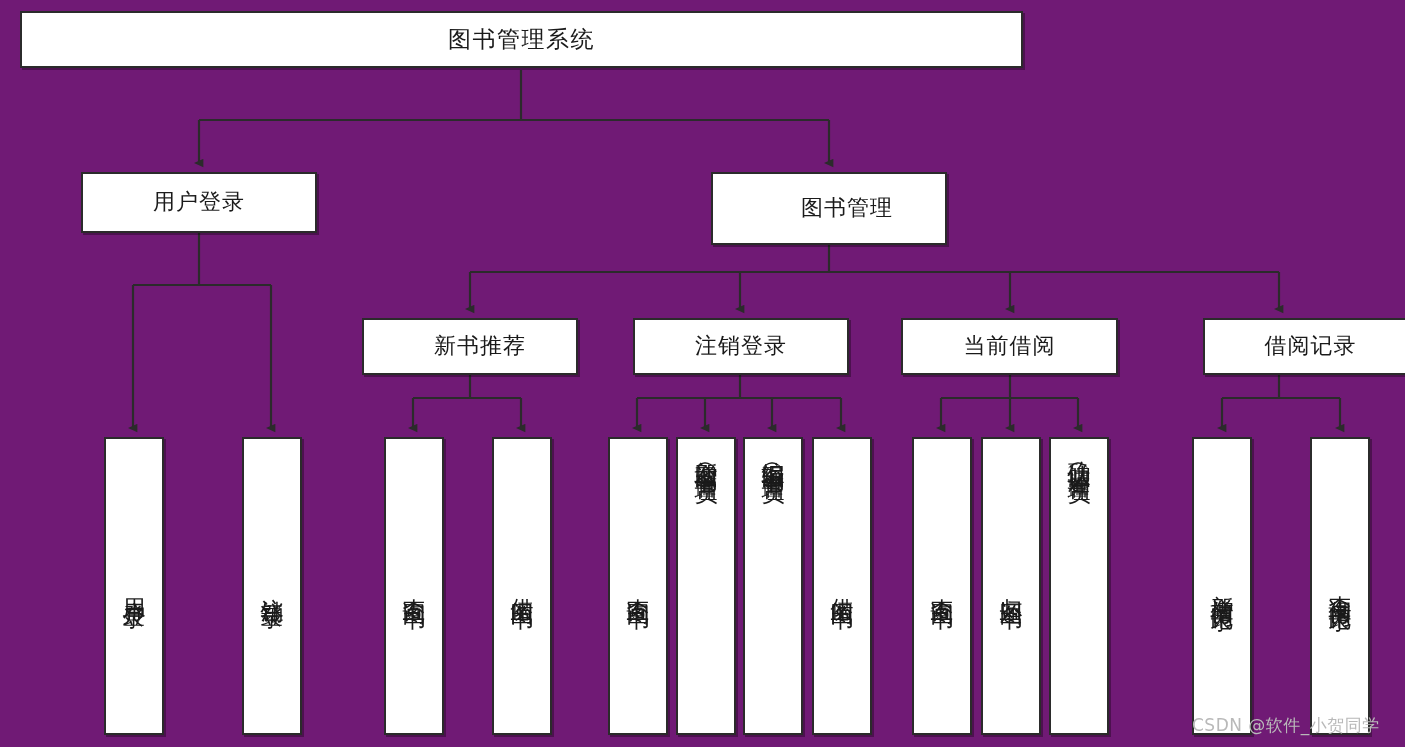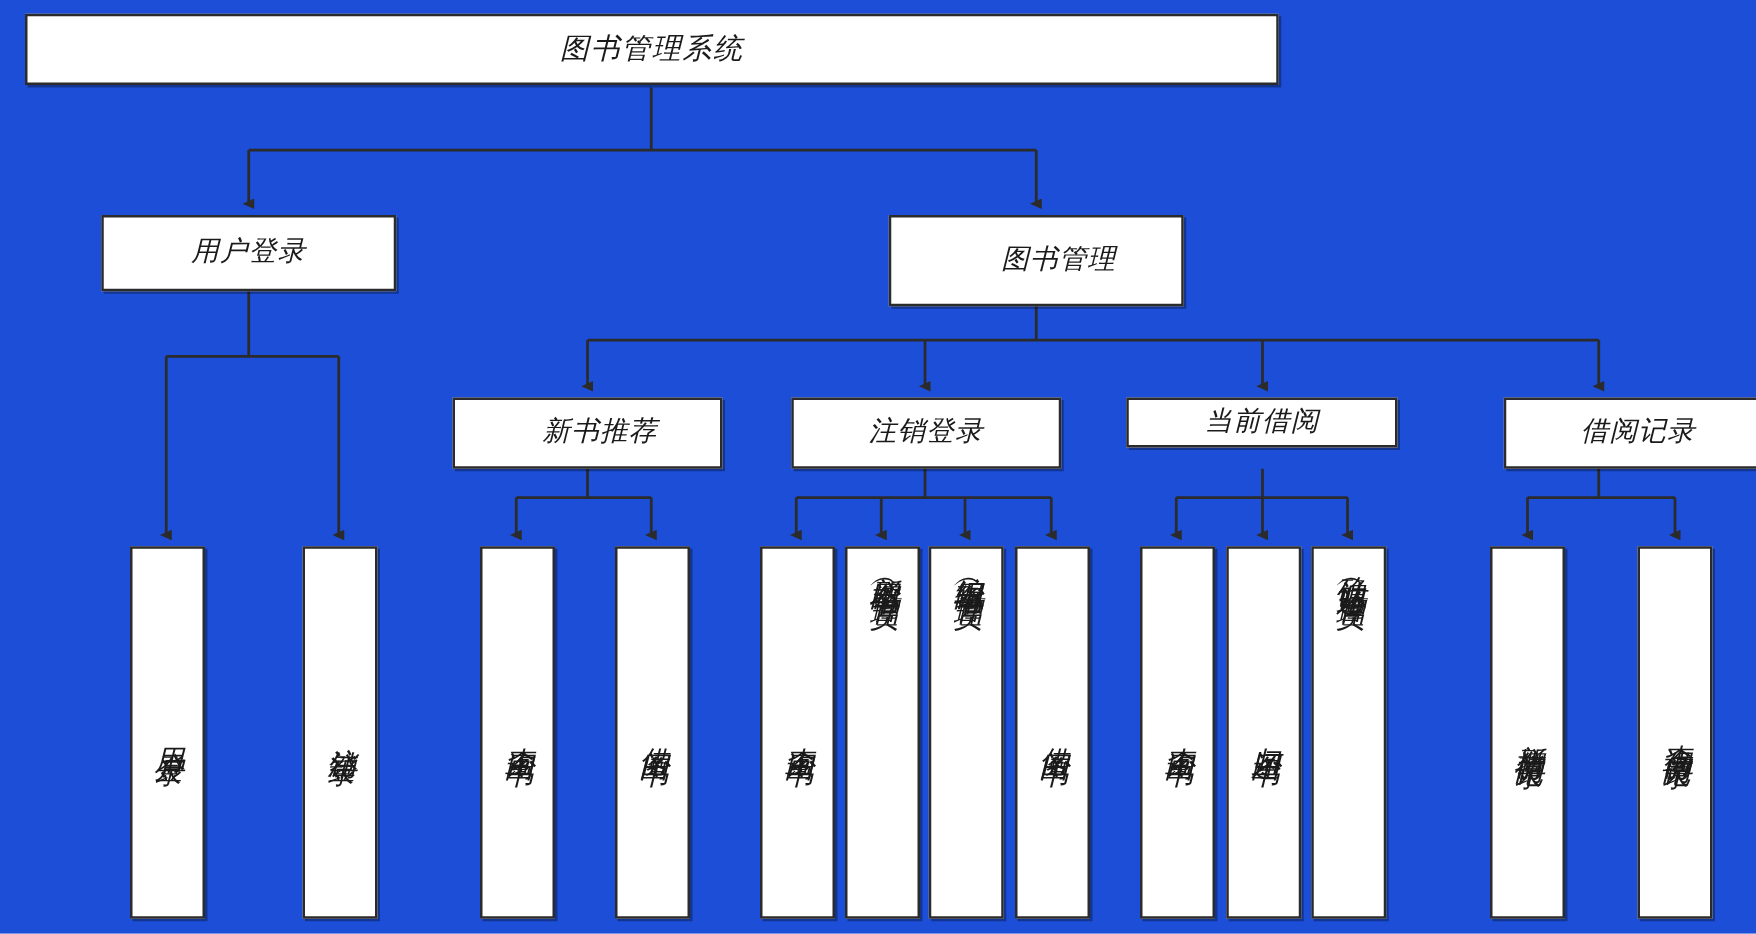--- a/index.html
+++ b/index.html
@@ -4,23 +4,22 @@
 <style>
   html,body{margin:0;padding:0;background:#ffffff;}
   body{
     font-family:"DejaVu Sans","Liberation Sans",sans-serif;
     -webkit-font-smoothing:antialiased;
   }
   #canvas{
     position:relative;
     width:1405px;
     height:747px;
-    background:#1d4ed8;
+    background:#701a75;
     overflow:hidden;
-    font-style:italic;
   }
   svg#wires{
     position:absolute;
     left:0; top:0;
     width:1405px; height:747px;
     pointer-events:none;
   }
   .node{
     position:absolute;
     box-sizing:border-box;
@@ -135,21 +134,21 @@
   <div class="node h" style="left:711px; top:172px; width:236px; height:73px;padding-left:36px;">
     <span class="lbl">图书管理</span>
   </div>
 
   <div class="node h" style="left:362px; top:318px; width:216px; height:57px;padding-left:20px;">
     <span class="lbl">新书推荐</span>
   </div>
   <div class="node h" style="left:633px; top:318px; width:216px; height:57px;">
     <span class="lbl">注销登录</span>
   </div>
-  <div class="node h" style="left:901px; top:318px; width:217px; height:40px;">
+  <div class="node h" style="left:901px; top:318px; width:217px; height:57px;">
     <span class="lbl">当前借阅</span>
   </div>
   <div class="node h" style="left:1172px; top:318px; width:215px; height:57px;margin-left:31px;">
     <span class="lbl">借阅记录</span>
   </div>
 
   <div class="node v mid" style="left:104px; top:437px; width:60px; height:298px;">
     <span class="lbl">用户登录</span>
   </div>
   <div class="node v mid" style="left:242px; top:437px; width:60px; height:298px;">
@@ -186,14 +185,15 @@
     <span class="lbl">确认归还（管理员）</span>
   </div>
 
   <div class="node v mid" style="left:1192px; top:437px; width:60px; height:298px;">
     <span class="lbl">新增借阅记录</span>
   </div>
   <div class="node v mid" style="left:1310px; top:437px; width:60px; height:298px;">
     <span class="lbl">查询借阅记录</span>
   </div>
 
+  <div class="watermark" style="left:1192px; top:714px;">CSDN @软件_小贺同学</div>
 
 </div>
 
 </body></html>

